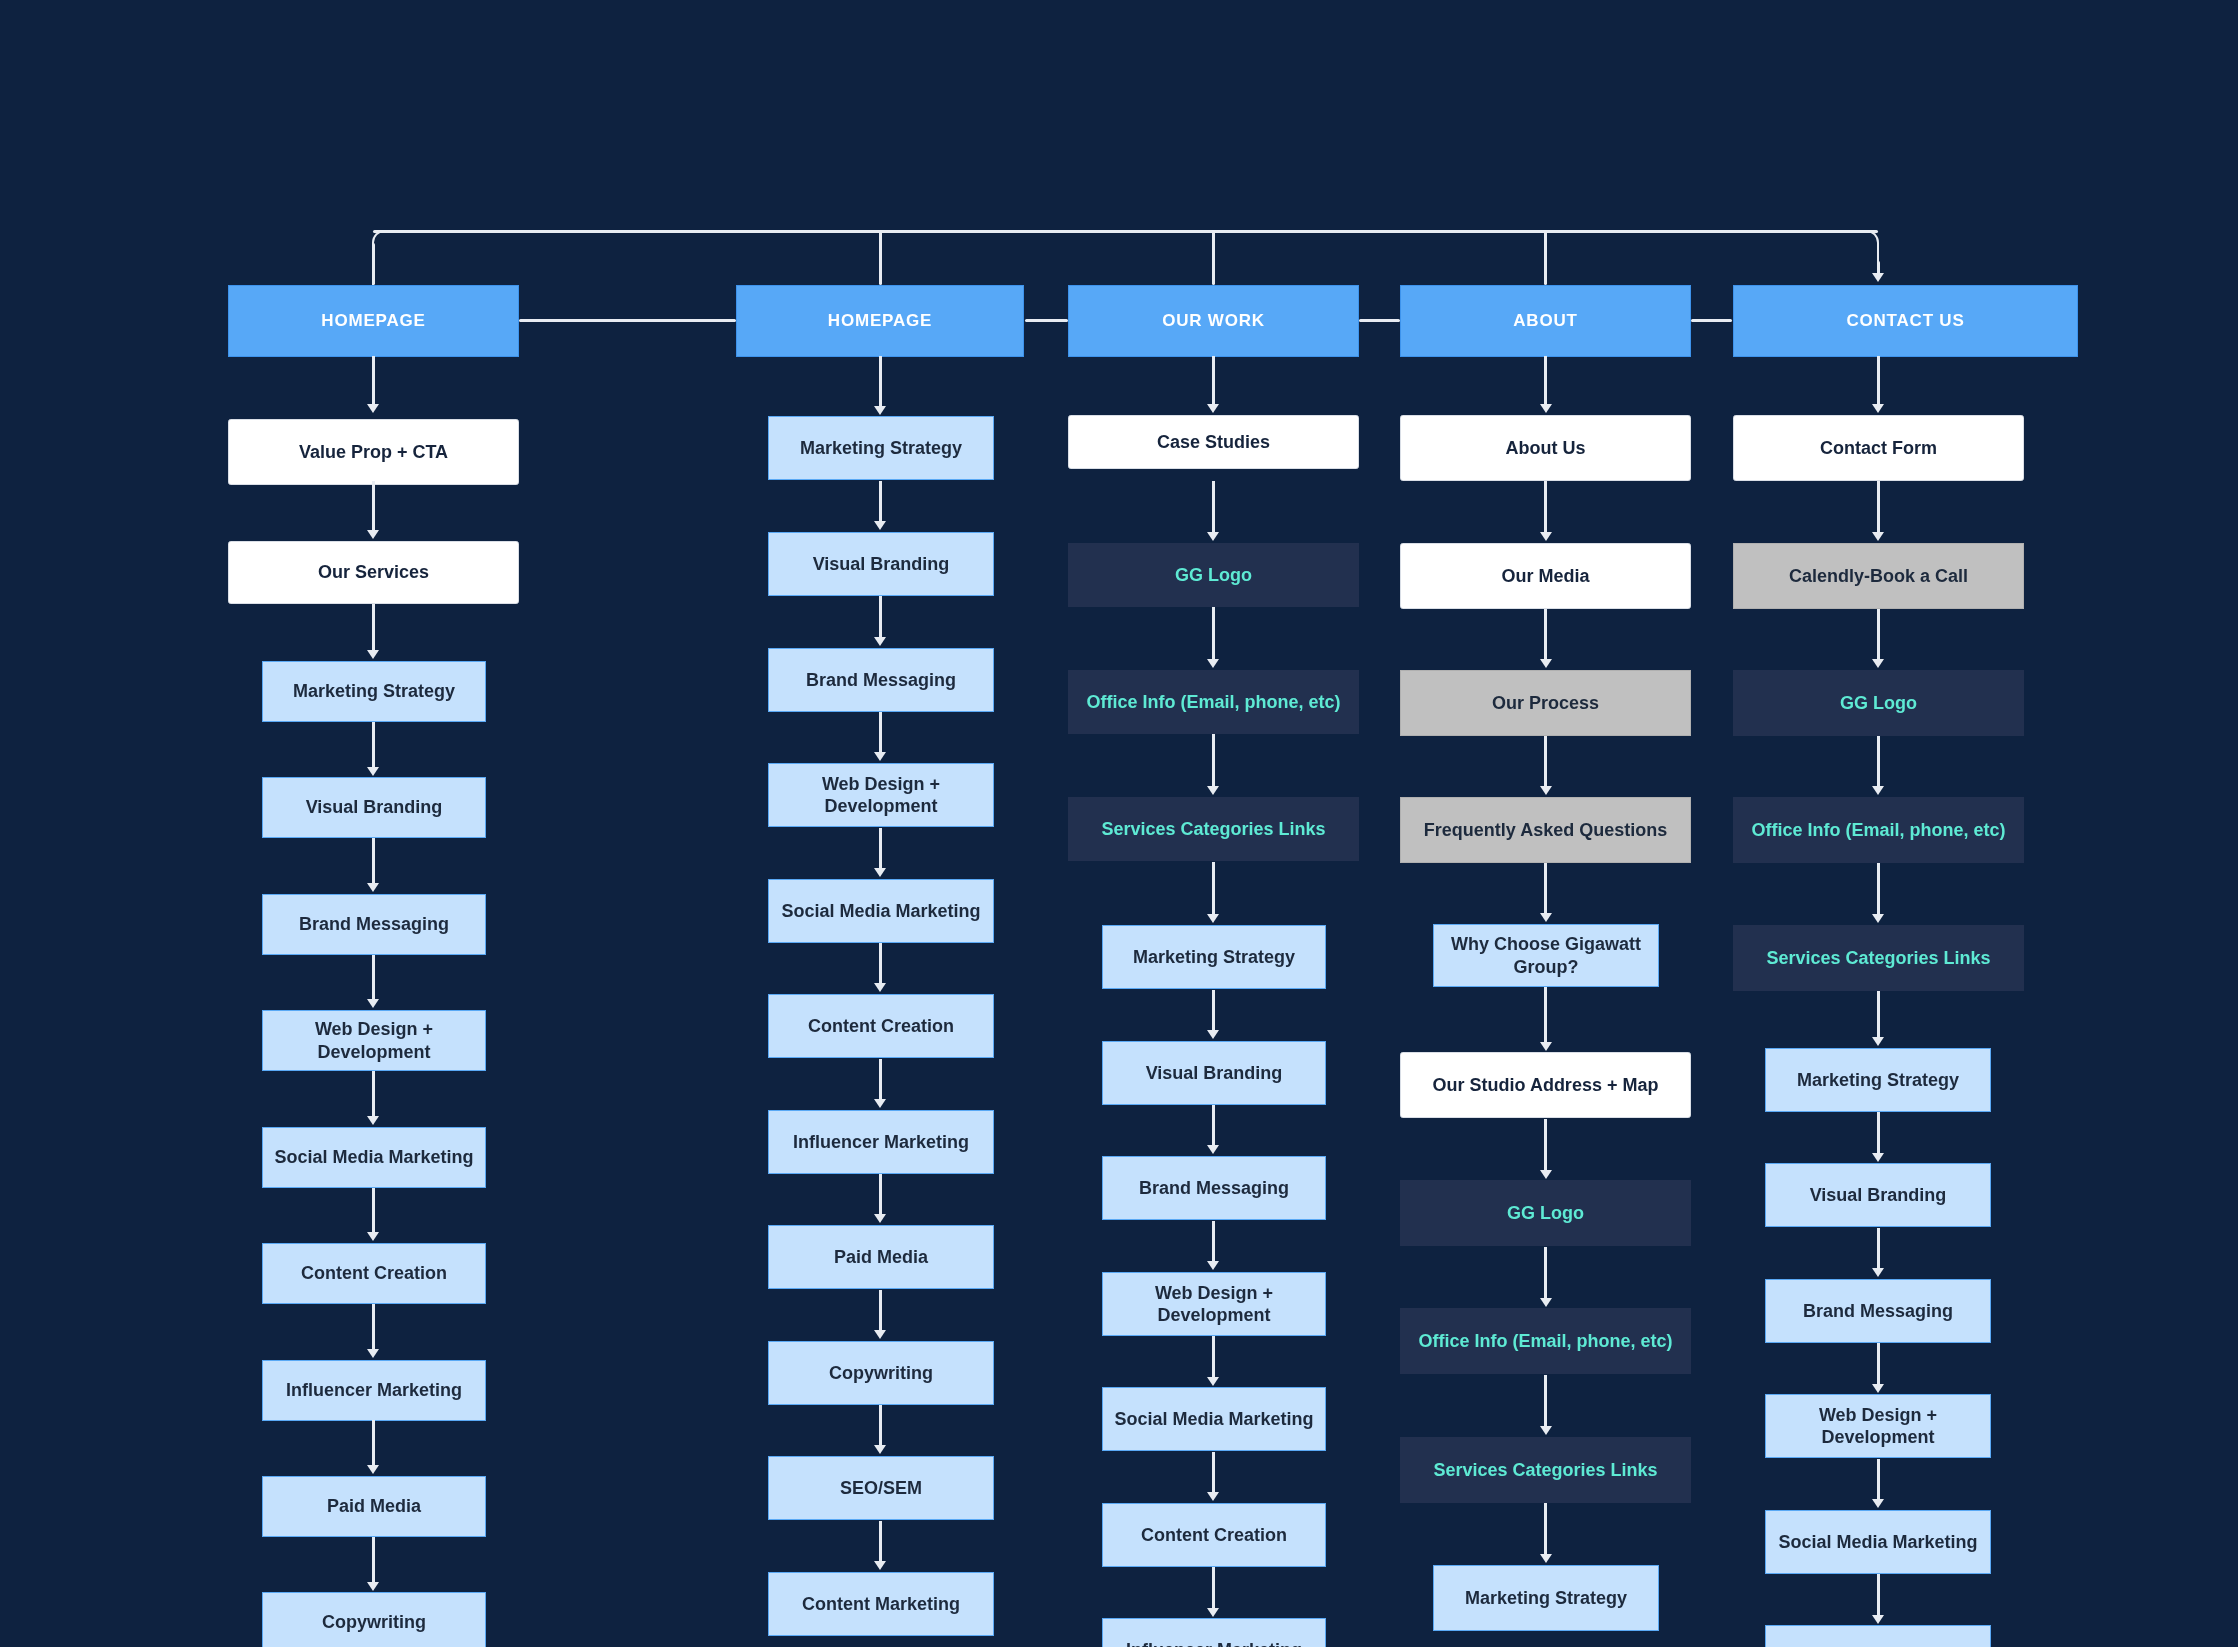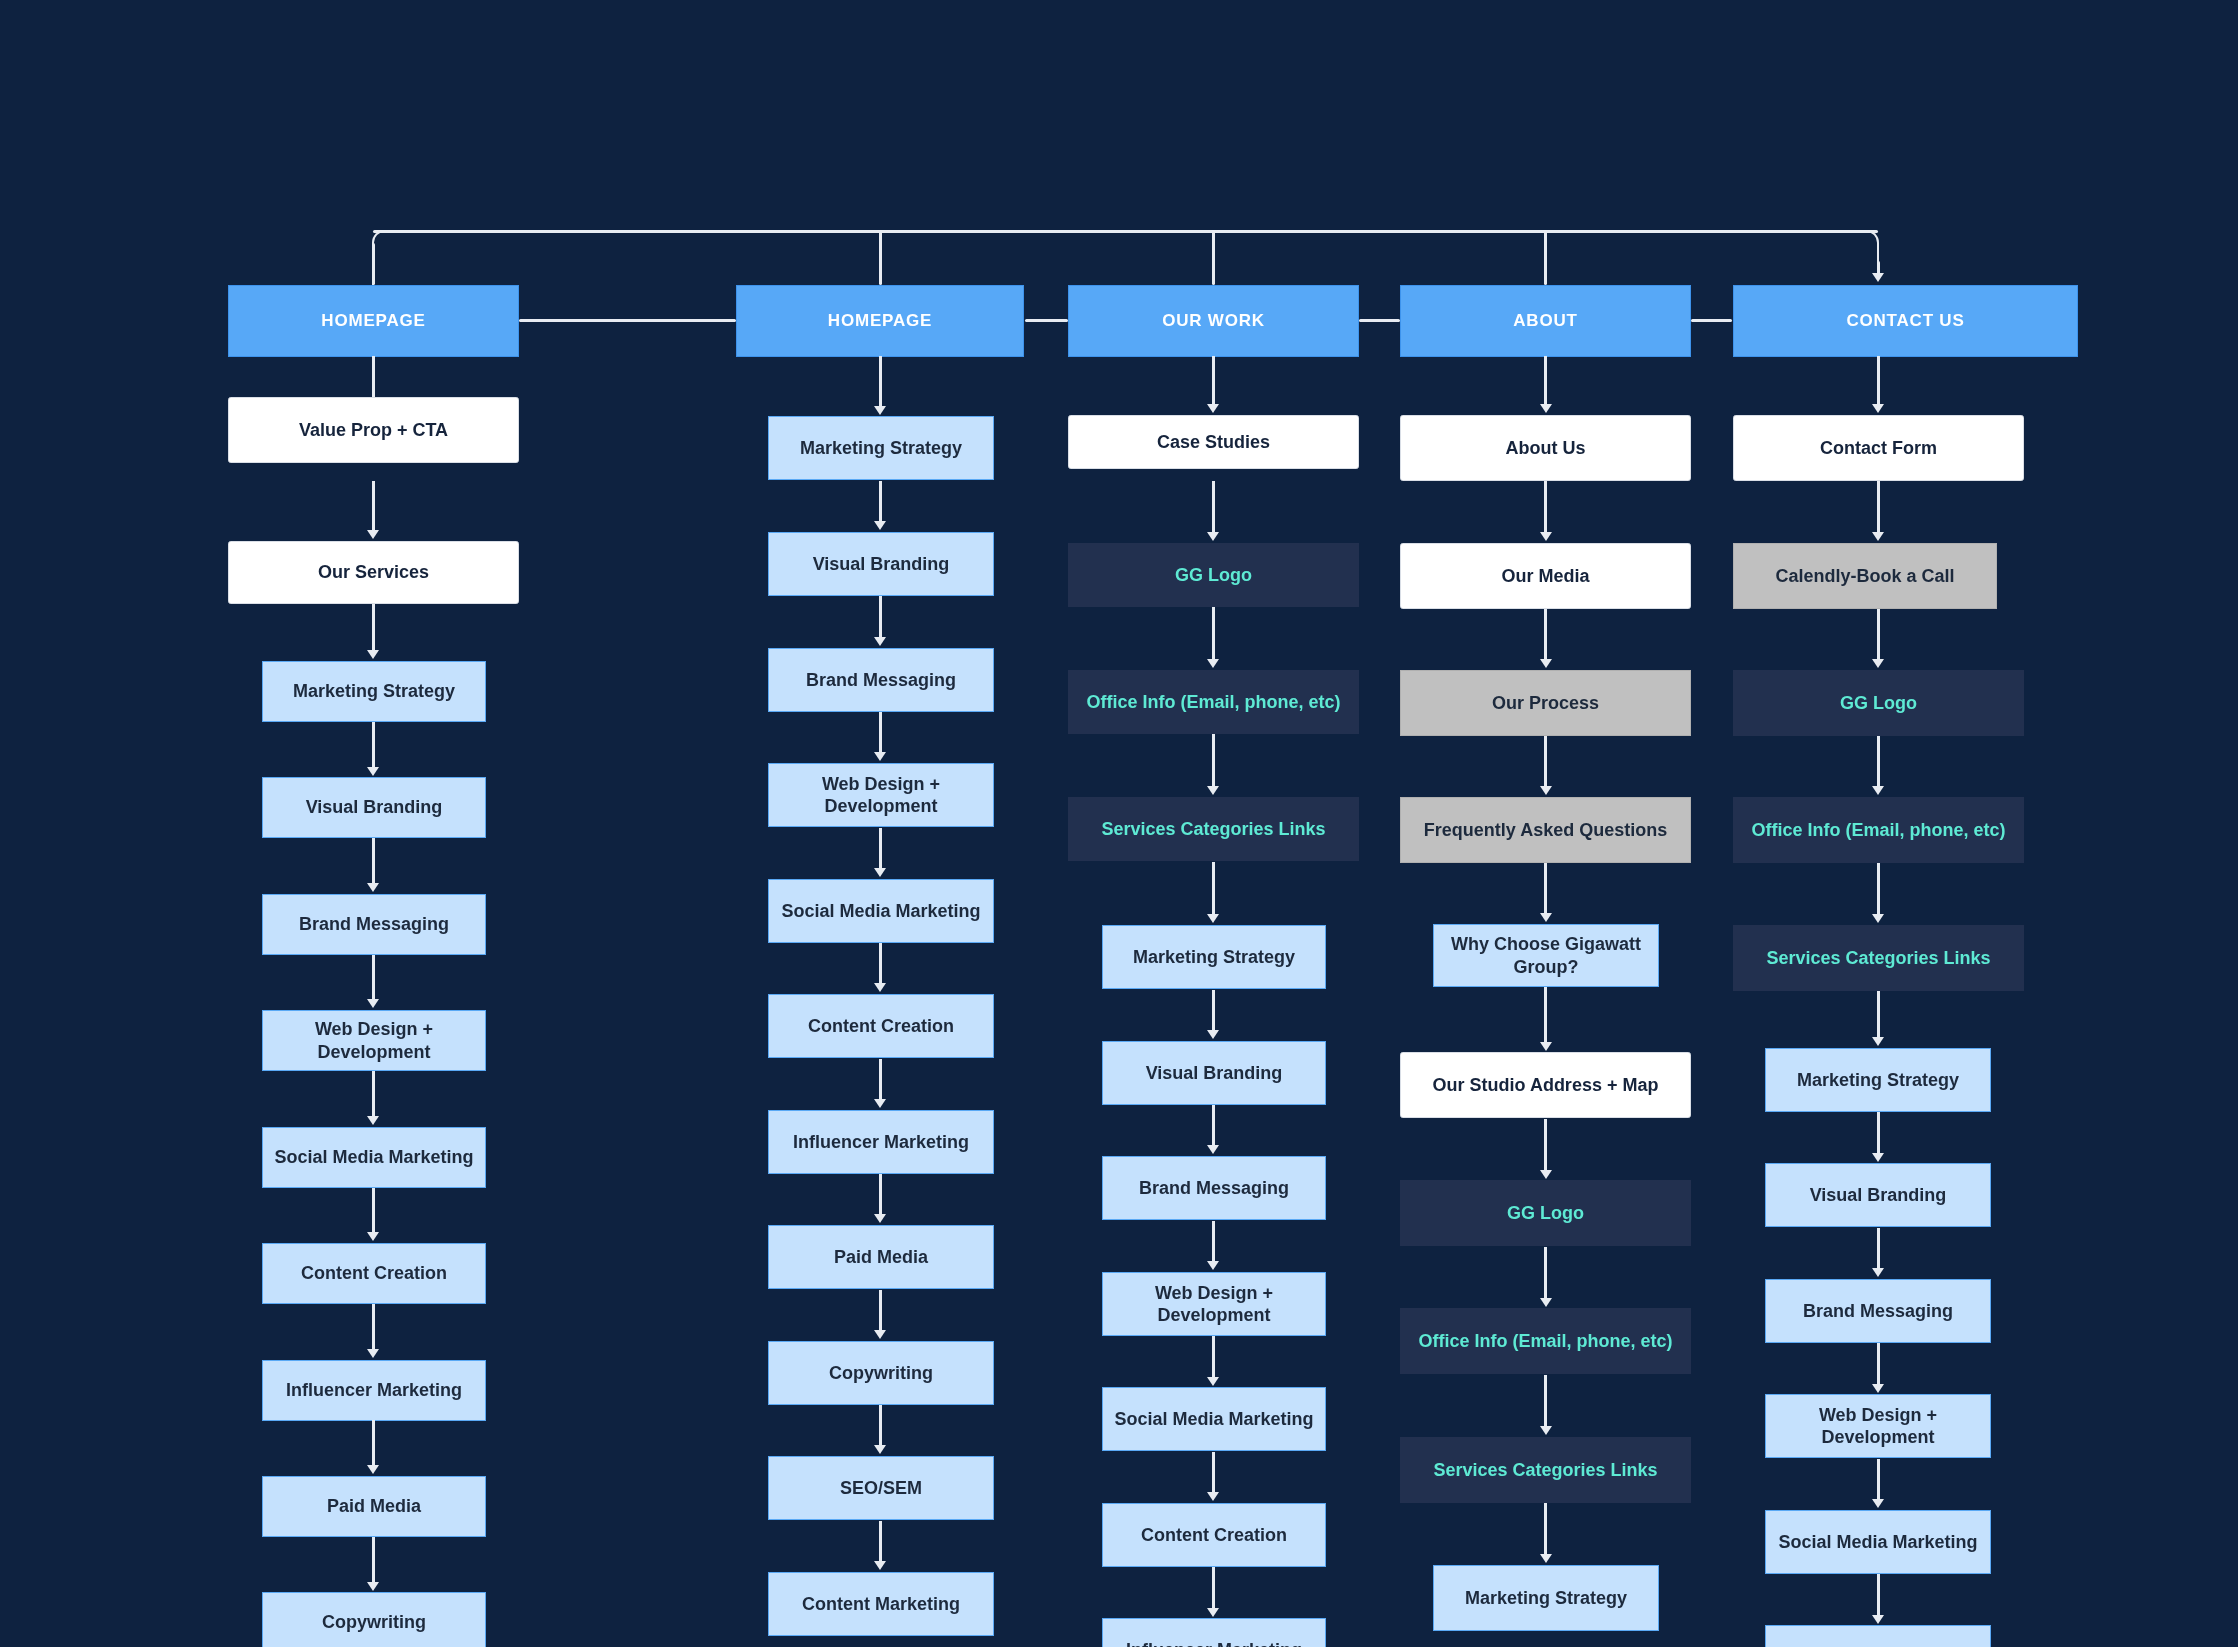--- a/index.html
+++ b/index.html
@@ -98,21 +98,21 @@
     <div class="rail-v" style="left: 1212px; top: 230px; height: 55px;"></div>
     <div class="rail-v" style="left: 1544px; top: 230px; height: 55px;"></div>
     <div class="rail-v" style="left: 372px; top: 243px; height: 42px;"></div>
     <div class="rail-h" style="left: 519px; top: 319px; width: 217px;"></div>
     <div class="rail-h" style="left: 1025px; top: 319px; width: 43px;"></div>
     <div class="rail-h" style="left: 1359px; top: 319px; width: 41px;"></div>
     <div class="rail-h" style="left: 1691px; top: 319px; width: 41px;"></div>
     <div class="node node-header" style="left: 228px; top: 285px; width: 291px; height: 72px;">HOMEPAGE</div>
     <div class="connector" style="left: 372px; top: 356px; height: 48px;"></div>
     <div class="arrow-head" style="left: 367px; top: 404px;"></div>
-    <div class="node node-white" style="left: 228px; top: 397px; width: 291px; height: 66px;">Value Prop + CTA</div>
+    <div class="node node-white" style="left: 228px; top: 419px; width: 291px; height: 66px;">Value Prop + CTA</div>
     <div class="connector" style="left: 372px; top: 481px; height: 50px;"></div>
     <div class="arrow-head" style="left: 367px; top: 530px;"></div>
     <div class="node node-white" style="left: 228px; top: 541px; width: 291px; height: 63px;">Our Services</div>
     <div class="connector" style="left: 372px; top: 604px; height: 47px;"></div>
     <div class="arrow-head" style="left: 367px; top: 650px;"></div>
     <div class="node node-light" style="left: 262px; top: 661px; width: 224px; height: 61px;">Marketing Strategy</div>
     <div class="connector" style="left: 372px; top: 722px; height: 46px;"></div>
     <div class="arrow-head" style="left: 367px; top: 767px;"></div>
     <div class="node node-light" style="left: 262px; top: 777px; width: 224px; height: 61px;">Visual Branding</div>
     <div class="connector" style="left: 372px; top: 838px; height: 46px;"></div>
@@ -234,21 +234,21 @@
     <div class="node node-dark" style="left: 1400px; top: 1437px; width: 291px; height: 66px;">Services Categories Links</div>
     <div class="connector" style="left: 1544px; top: 1503px; height: 52px;"></div>
     <div class="arrow-head" style="left: 1540px; top: 1554px;"></div>
     <div class="node node-light" style="left: 1433px; top: 1565px; width: 226px; height: 66px;">Marketing Strategy</div>
     <div class="node node-header" style="left: 1733px; top: 285px; width: 345px; height: 72px;">CONTACT US</div>
     <div class="connector" style="left: 1877px; top: 356px; height: 48px;"></div>
     <div class="arrow-head" style="left: 1872px; top: 404px;"></div>
     <div class="node node-white" style="left: 1733px; top: 415px; width: 291px; height: 66px;">Contact Form</div>
     <div class="connector" style="left: 1877px; top: 481px; height: 52px;"></div>
     <div class="arrow-head" style="left: 1872px; top: 532px;"></div>
-    <div class="node node-gray" style="left: 1733px; top: 543px; width: 264px; height: 66px;">Calendly-Book a Call</div>
+    <div class="node node-gray" style="left: 1733px; top: 543px; width: 291px; height: 66px;">Calendly-Book a Call</div>
     <div class="connector" style="left: 1877px; top: 609px; height: 51px;"></div>
     <div class="arrow-head" style="left: 1872px; top: 659px;"></div>
     <div class="node node-dark" style="left: 1733px; top: 670px; width: 291px; height: 66px;">GG Logo</div>
     <div class="connector" style="left: 1877px; top: 736px; height: 51px;"></div>
     <div class="arrow-head" style="left: 1872px; top: 786px;"></div>
     <div class="node node-dark" style="left: 1733px; top: 797px; width: 291px; height: 66px;">Office Info (Email, phone, etc)</div>
     <div class="connector" style="left: 1877px; top: 863px; height: 52px;"></div>
     <div class="arrow-head" style="left: 1872px; top: 914px;"></div>
     <div class="node node-dark" style="left: 1733px; top: 925px; width: 291px; height: 66px;">Services Categories Links</div>
     <div class="connector" style="left: 1877px; top: 991px; height: 47px;"></div>

